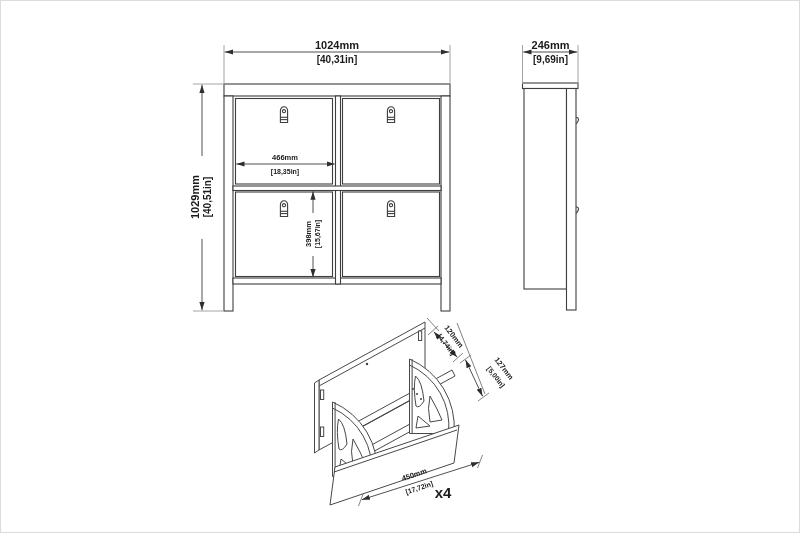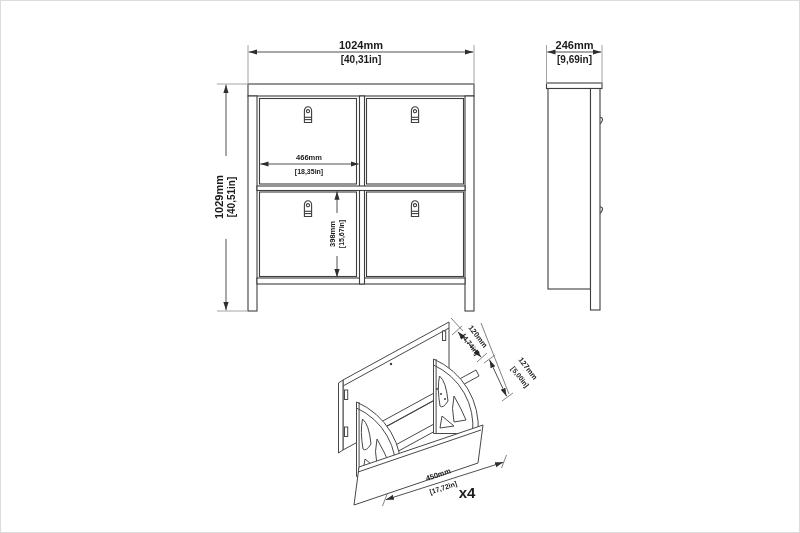--- a/index.html
+++ b/index.html
@@ -1,20 +1,19 @@
 <!DOCTYPE html>
 <html><head>
 <meta charset="utf-8">
 <style>
   html,body{margin:0;padding:0;background:#fff;}
   .canvas{
     position:relative;width:800px;height:533px;box-sizing:border-box;
     background:#fff;border:1px solid #dcdcdc;overflow:hidden;
     font-family:"Liberation Sans",sans-serif;
-    padding-left:24px;
   }
   svg{display:block;}
   
   .ln  {stroke:#3e3e3e;stroke-width:1.1;fill:none;}
   .lnf {stroke:#3e3e3e;stroke-width:1.1;fill:#ffffff;}
   .det {stroke:#484848;stroke-width:1;fill:none;}
   .detf{stroke:#484848;stroke-width:1;fill:#ffffff;}
   
   .dim {stroke:#3c3c3c;stroke-width:0.9;fill:none;}
   .ext {stroke:#9a9a9a;stroke-width:0.9;fill:none;}

